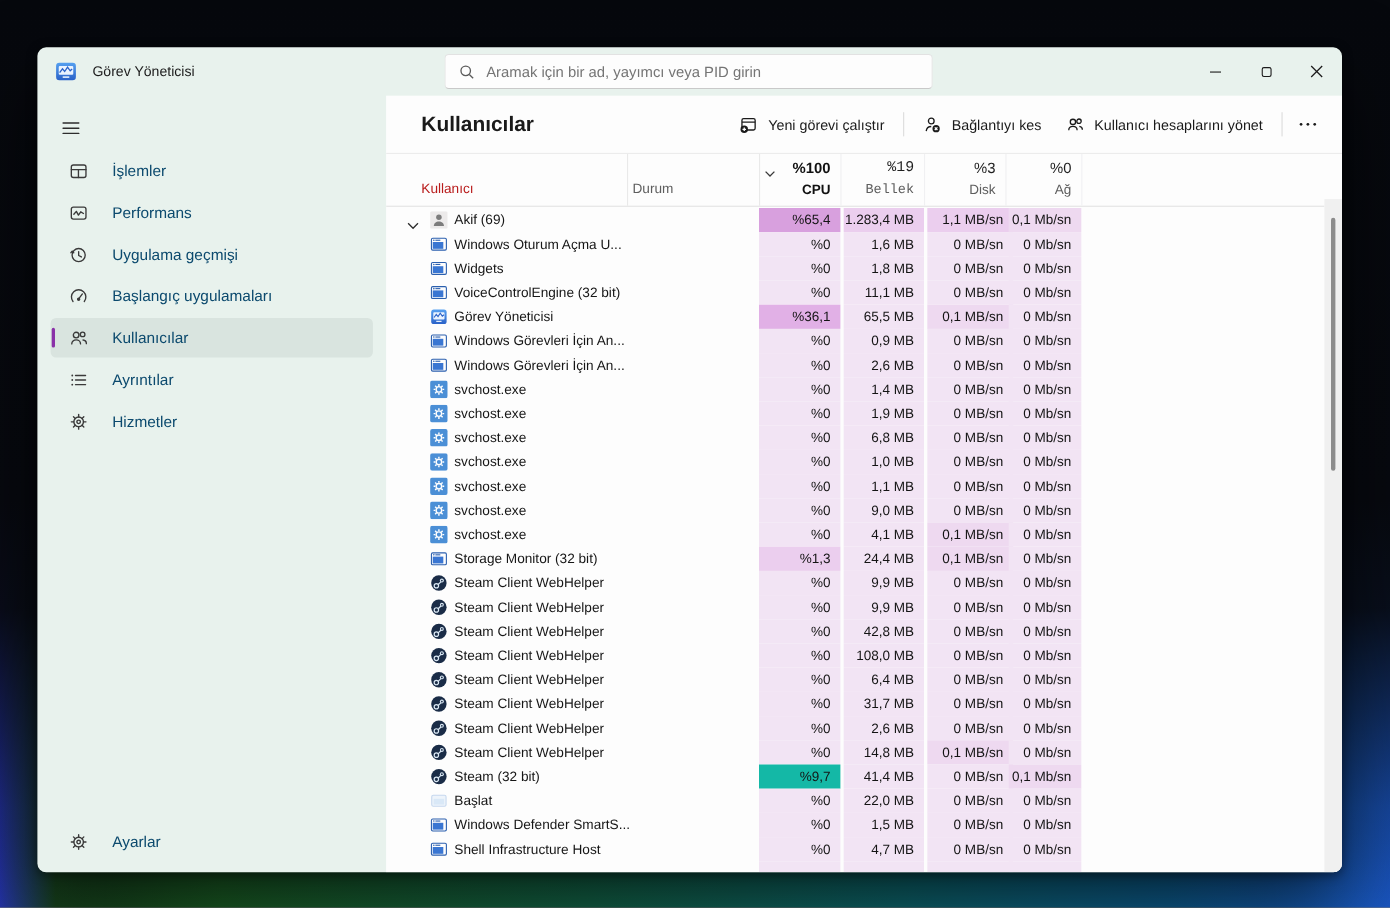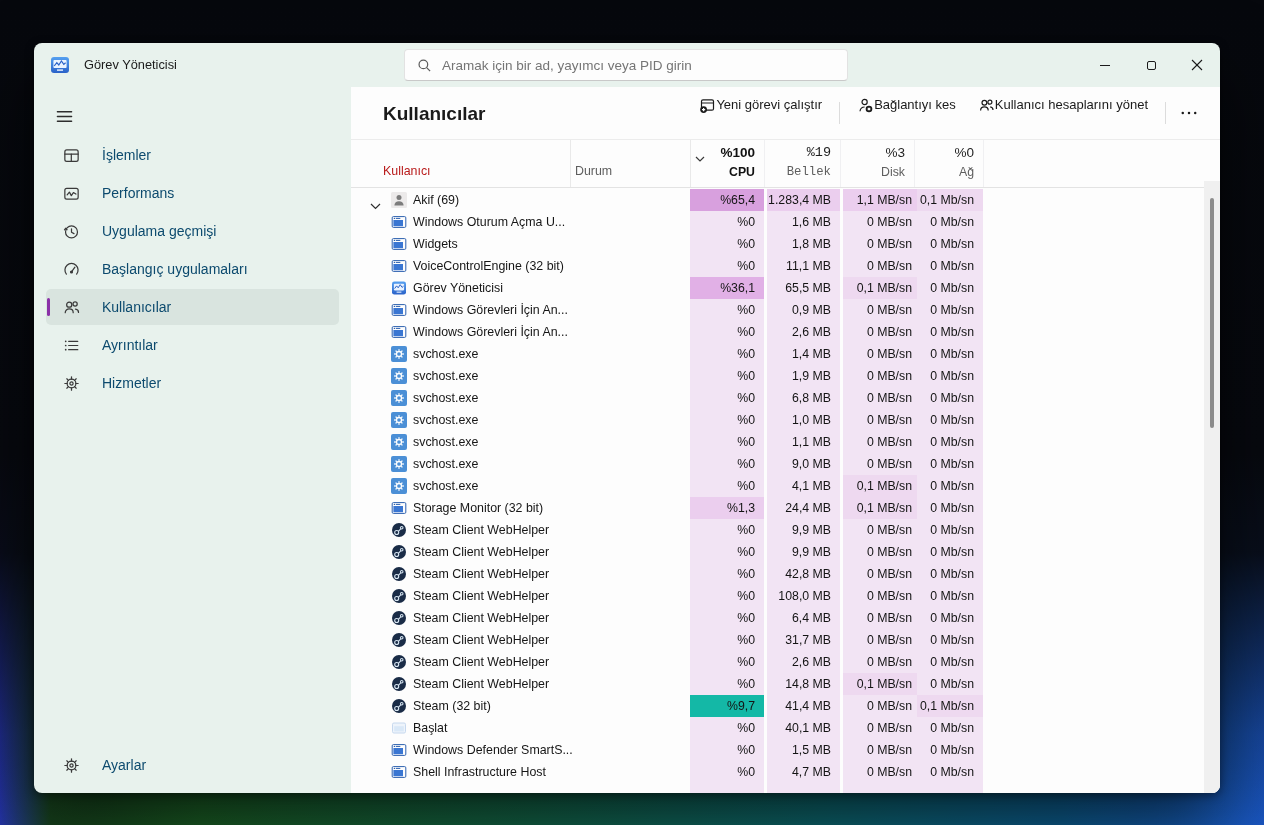--- a/index.html
+++ b/index.html
@@ -43,21 +43,21 @@
     border-radius:2px; background:var(--accent); }
   .nav-icon { width:20px; height:20px; flex:0 0 20px; display:flex; align-items:center; }
   .nav-label { font-size:14px; color:#0c4a6e; white-space:nowrap; }
   .settings-item { position:absolute; left:12px; right:12px; bottom:10px; height:36px; border-radius:5px;
     display:flex; align-items:center; gap:20px; padding-left:16px; cursor:pointer; }
 
   
   .content { position:absolute; left:317px; top:44px; right:0; bottom:0; background:#fdfdfd; overflow:hidden; }
   .page-title { position:absolute; left:32px; top:16px; font-size:19px; font-weight:700; color:#1a1a1a; }
   .toolbar { position:absolute; right:14px; top:9px; height:34px; display:flex; align-items:center; }
-  .tb-btn { display:flex; align-items:flex-start; height:32px; padding:0 11px; border:none;
+  .tb-btn { display:flex; align-items:center; gap:9px; height:32px; padding:0 11px; border:none;
     background:transparent; border-radius:4px; cursor:pointer; font-family:inherit; }
   .tb-icon { width:17px; height:17px; display:flex; }
   .tb-label { font-size:13px; color:#1a1a1a; white-space:nowrap; }
   .tb-sep { width:1px; height:22px; background:#dcdcdc; margin:0 6px; }
   .more-btn { width:34px; height:32px; display:flex; align-items:center; justify-content:center;
     background:transparent; border:none; border-radius:4px; cursor:pointer; }
 
   
   .header-divider { position:absolute; left:0; right:0; top:52px; height:1px; background:#ececec; }
   .thead { position:absolute; left:0; right:16px; top:53px; height:48px; border-bottom:1px solid #e3e3e3; }
@@ -782,21 +782,21 @@
   </div>
 
   <div class="row">
 
     <span class="ric"><svg viewBox="0 0 16 16" width="16" height="16">
               <rect x="1.5" y="3" width="13" height="10" rx="1.4" fill="#eef4fb" stroke="#c6d8ee" stroke-width="1"></rect>
               <rect x="3.2" y="6.2" width="9.6" height="5.2" fill="#d9e8f7"></rect>
             </svg></span>
     <span class="rname">Başlat</span>
     <span class="cell c0 h0">%0</span>
-    <span class="cell c1 h0">40,1 MB</span>
+    <span class="cell c1 h0">22,0 MB</span>
     <span class="cell c2 h0">0 MB/sn</span>
     <span class="cell c3 h0">0 Mb/sn</span>
   </div>
 
   <div class="row">
 
     <span class="ric"><svg viewBox="0 0 16 16" width="16" height="16">
               <rect x="1.2" y="2.6" width="13.6" height="10.8" rx="1.2" fill="#fdfdfd" stroke="#2b5fae" stroke-width="1"></rect>
               <circle cx="3.4" cy="4.4" r=".7" fill="#2b5fae"></circle>
               <rect x="4.8" y="3.9" width="4.5" height="1" fill="#2b5fae"></rect>

